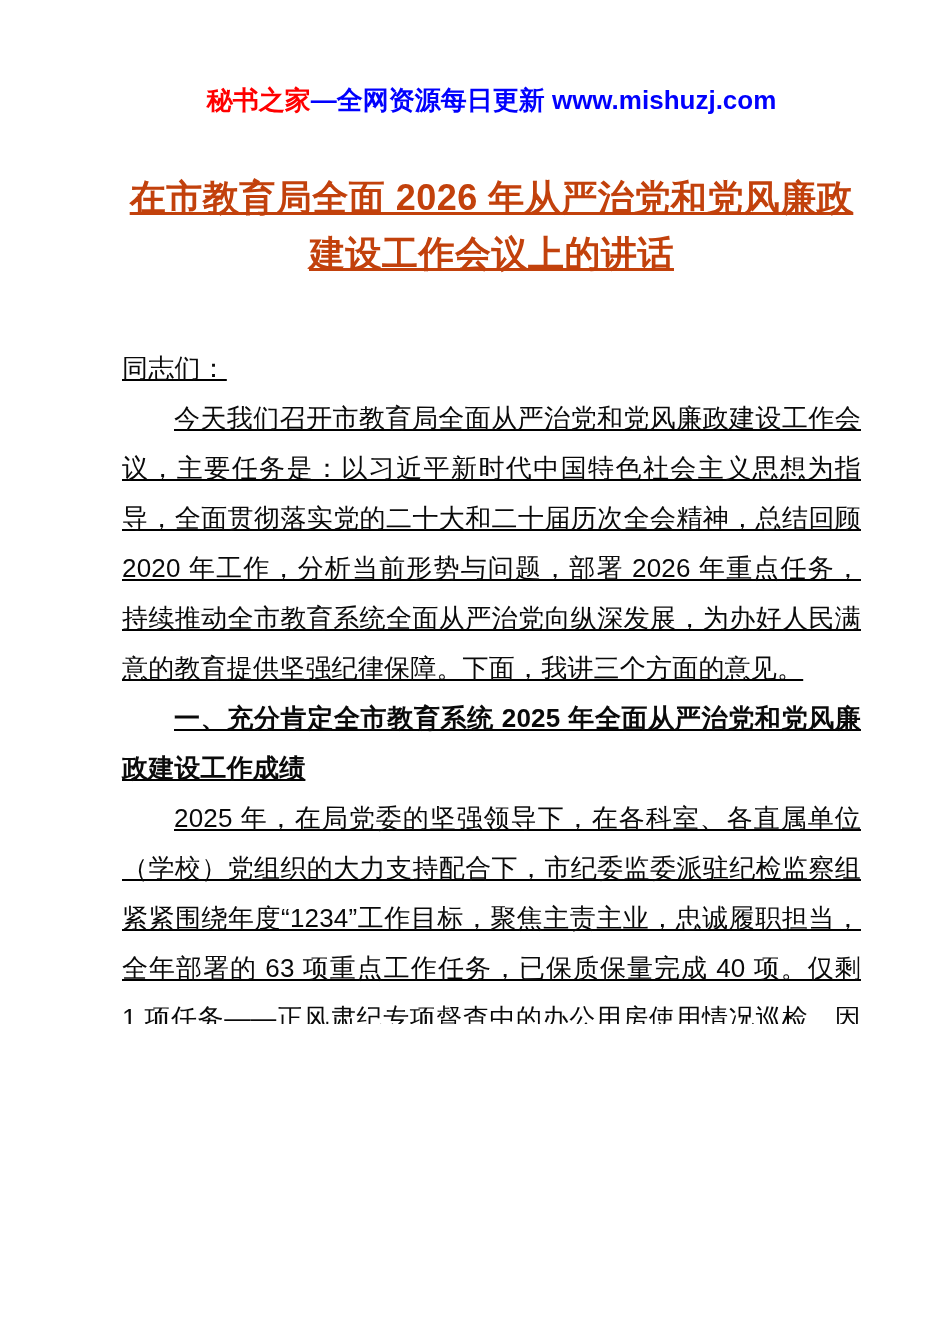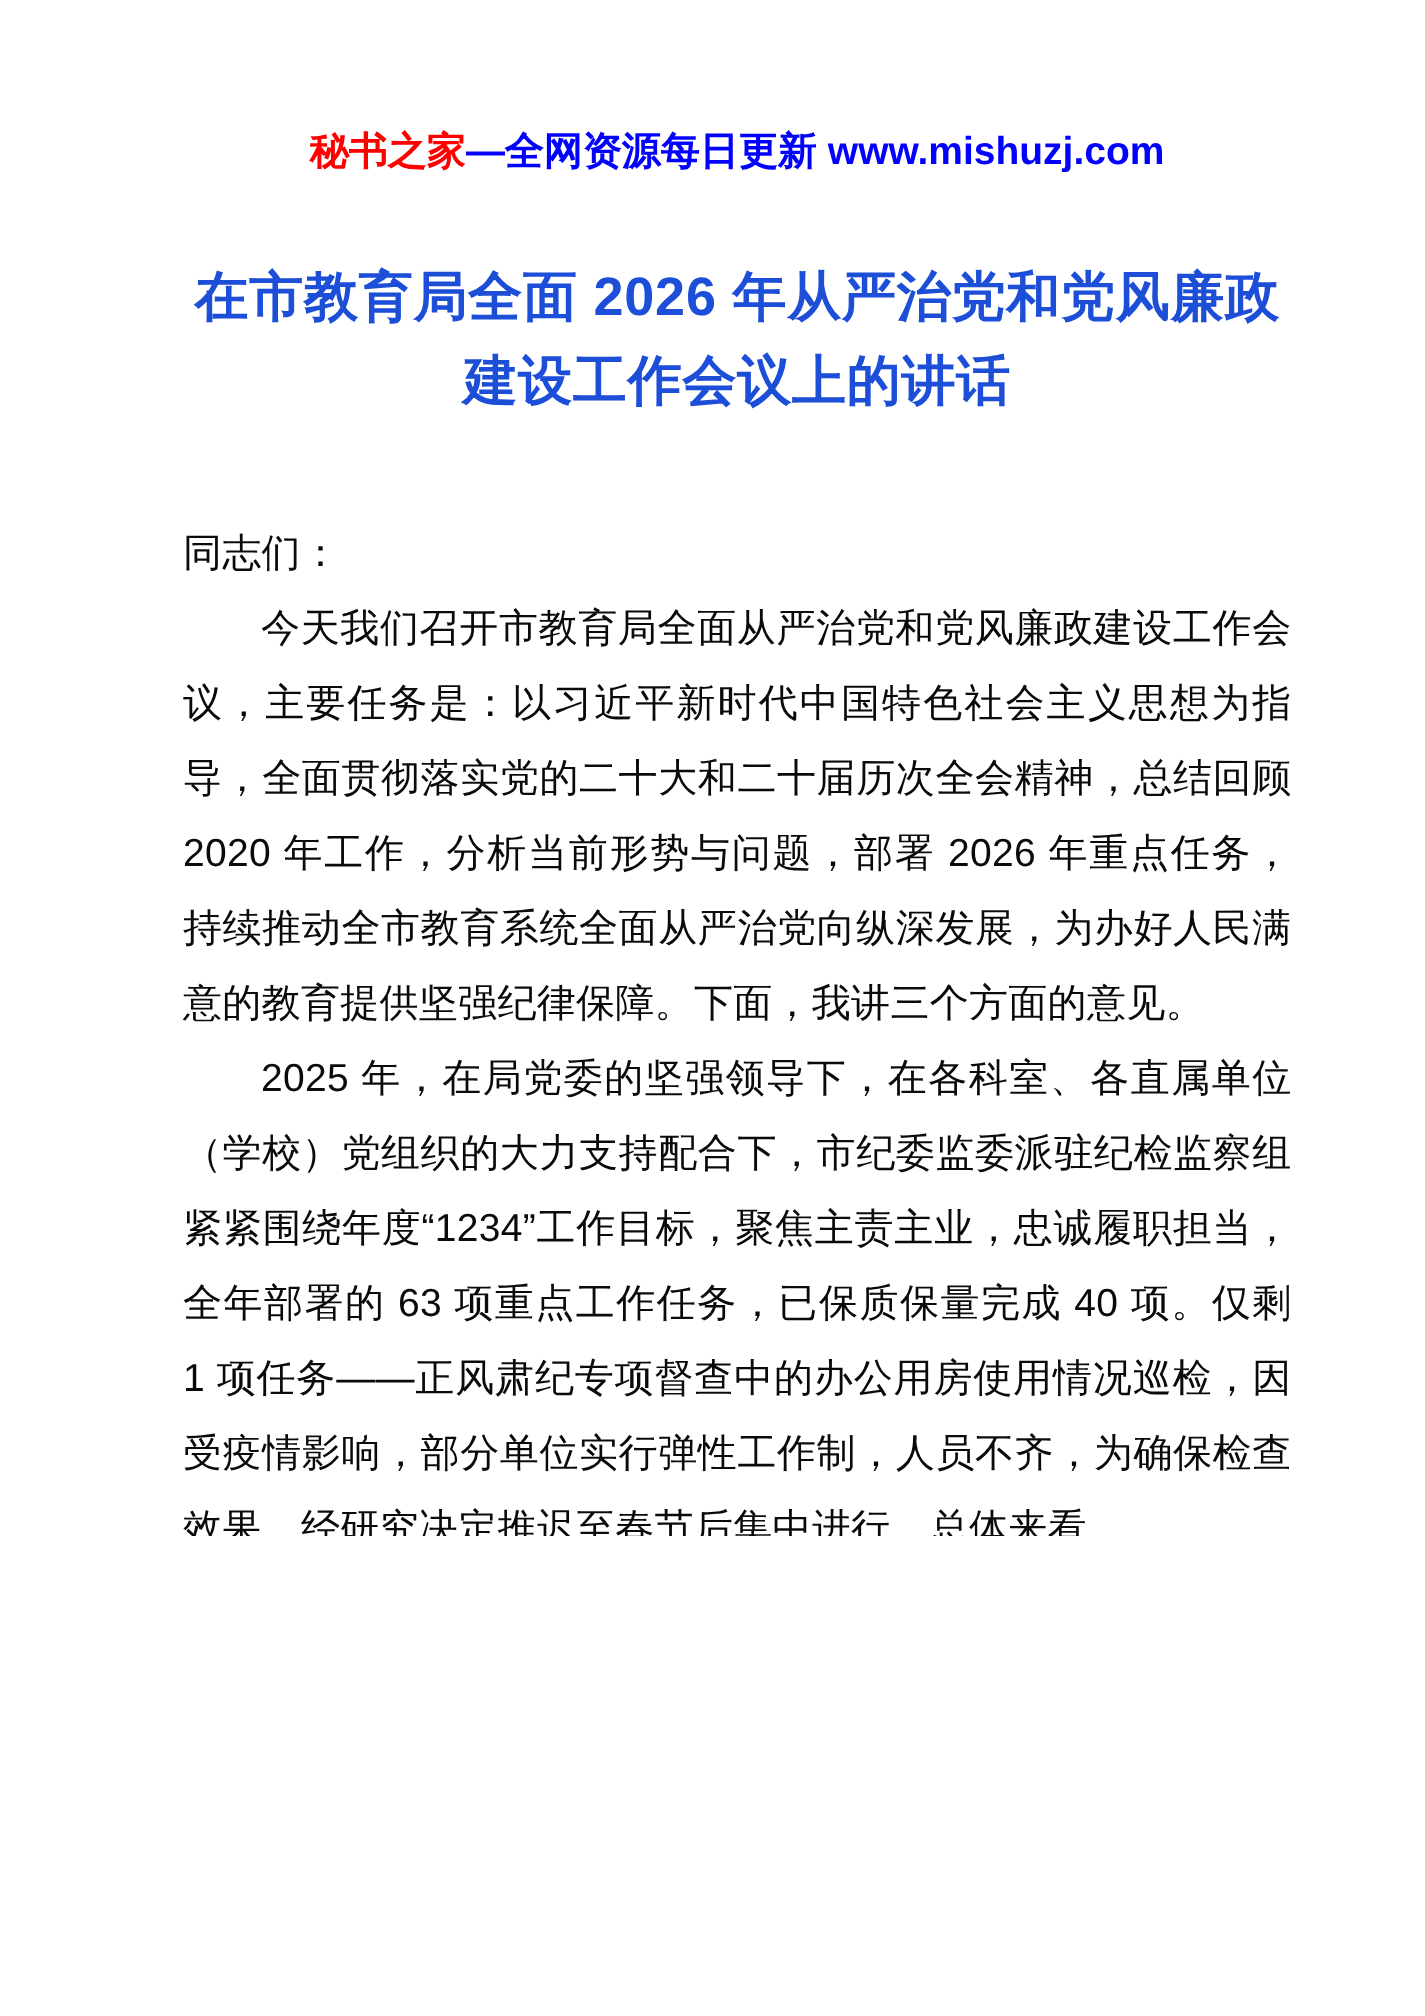--- a/index.html
+++ b/index.html
@@ -36,25 +36,27 @@
   .site-header .url {
     cursor: pointer;
   }
   .doc-title {
     margin: 52px 0 0 0;
     padding: 0;
     text-align: center;
     font-size: 36px;
     font-weight: 700;
     line-height: 1.55;
-    color: #1d4ed8;
+    color: #c2410c;
     letter-spacing: 0.5px;
+    text-decoration: underline;
   }
   .doc-body {
     margin-top: 62px;
+    text-decoration: underline;
   }
   .para {
     margin: 0;
     font-size: 26px;
     line-height: 50px;
     text-align: justify;
     text-justify: inter-ideograph;
     color: #0a0a0a;
     letter-spacing: 0.2px;
   }
@@ -72,16 +74,17 @@
 
   <div class="site-header">
     <span class="brand">秘书之家</span><span class="tagline">—全网资源每日更新 </span><span class="url">www.mishuzj.com</span>
   </div>
 
   <h1 class="doc-title">在市教育局全面 2026 年从严治党和党风廉政建设工作会议上的讲话</h1>
 
   <div class="doc-body">
     <p class="para">同志们：</p>
     <p class="para indent">今天我们召开市教育局全面从严治党和党风廉政建设工作会议，主要任务是：以习近平新时代中国特色社会主义思想为指导，全面贯彻落实党的二十大和二十届历次全会精神，总结回顾 2020 年工作，分析当前形势与问题，部署 2026 年重点任务，持续推动全市教育系统全面从严治党向纵深发展，为办好人民满意的教育提供坚强纪律保障。下面，我讲三个方面的意见。</p>
+    <p class="para indent bold">一、充分肯定全市教育系统 2025 年全面从严治党和党风廉政建设工作成绩</p>
     <p class="para indent">2025 年，在局党委的坚强领导下，在各科室、各直属单位（学校）党组织的大力支持配合下，市纪委监委派驻纪检监察组紧紧围绕年度“1234”工作目标，聚焦主责主业，忠诚履职担当，全年部署的 63 项重点工作任务，已保质保量完成 40 项。仅剩 1 项任务——正风肃纪专项督查中的办公用房使用情况巡检，因受疫情影响，部分单位实行弹性工作制，人员不齐，为确保检查效果，经研究决定推迟至春节后集中进行。总体来看，</p>
   </div>
 
 </div>
 
 </body></html>

